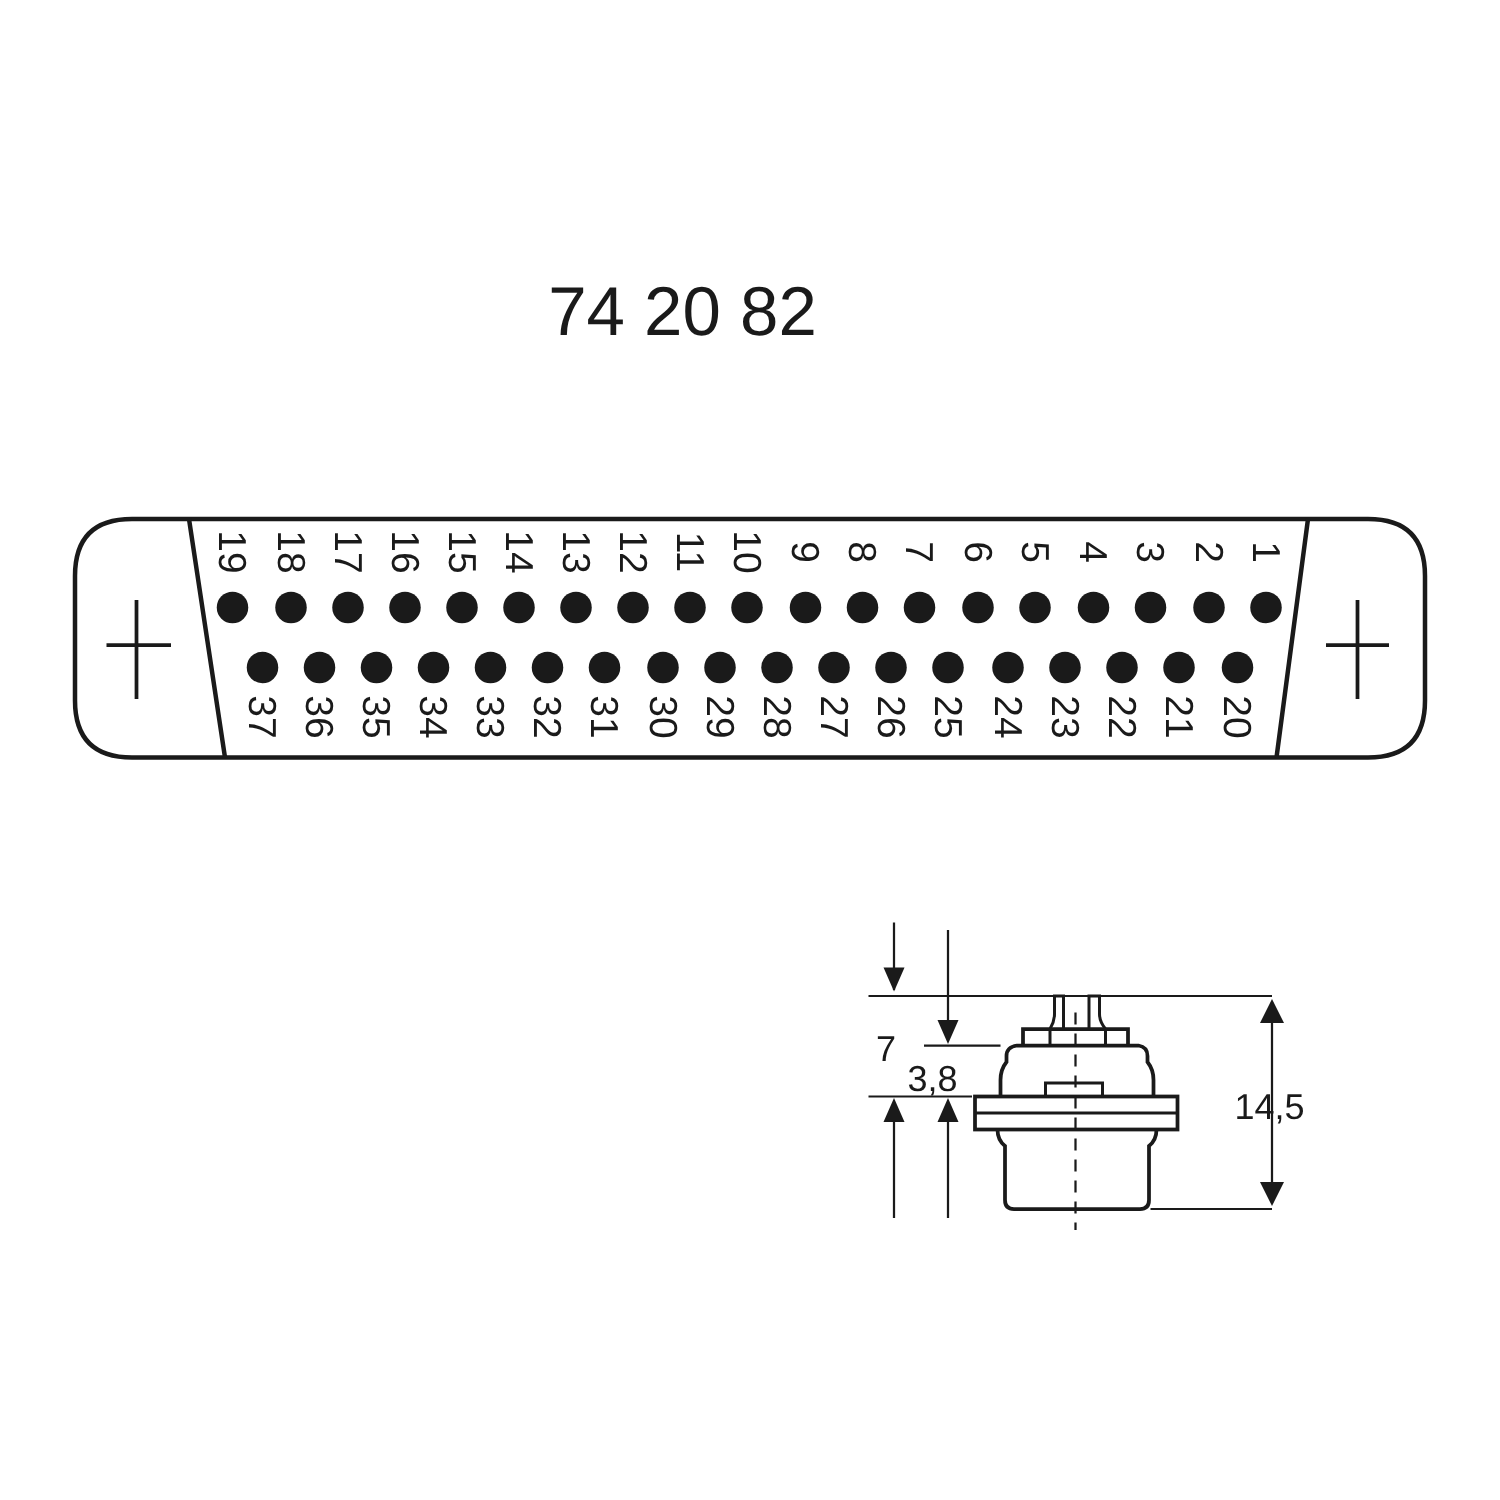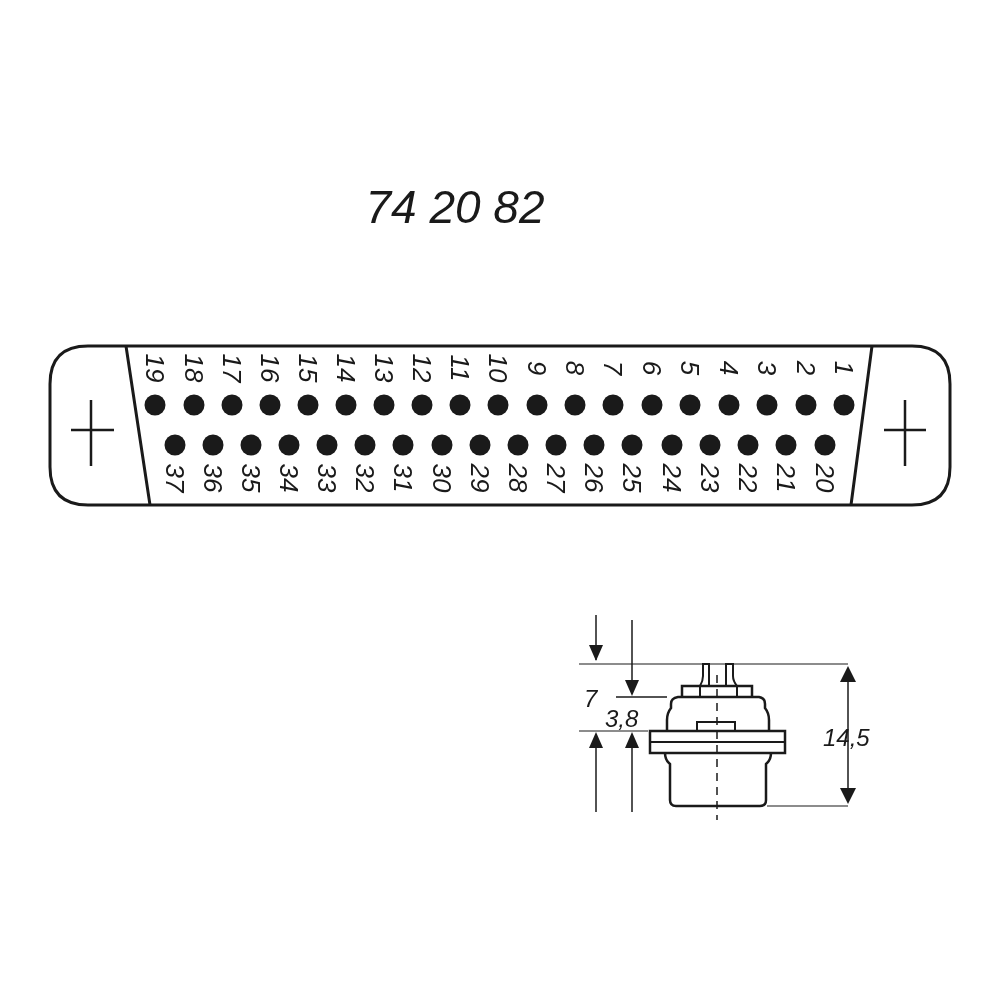--- a/index.html
+++ b/index.html
@@ -1,18 +1,18 @@
 <!DOCTYPE html>
 <html><head>
 <meta charset="utf-8">
 <style>
   html, body { margin: 0; padding: 0; background: #ffffff; }
   body { width: 1000px; height: 1000px; position: relative; overflow: hidden;
          font-family: "Liberation Sans", "DejaVu Sans", sans-serif; color: #1a1a1a; }
-  #stage { position: absolute; left: 0; top: 0; width: 980px; height: 1000px; font-style: italic; }
+  #stage { position: absolute; left: 0; top: 0; width: 980px; height: 1000px; }
   .title { position: absolute; left: 340px; top: 180px; width: 230px; text-align: center;
            font-size: 46px; letter-spacing: 0px; color: #1a1a1a; }
   svg text { font-family: "Liberation Sans", "DejaVu Sans", sans-serif; fill: #1a1a1a; }
 </style>
 </head>
 <body>
 
 <div id="stage">
   <div class="title">74 20 82</div>
 

